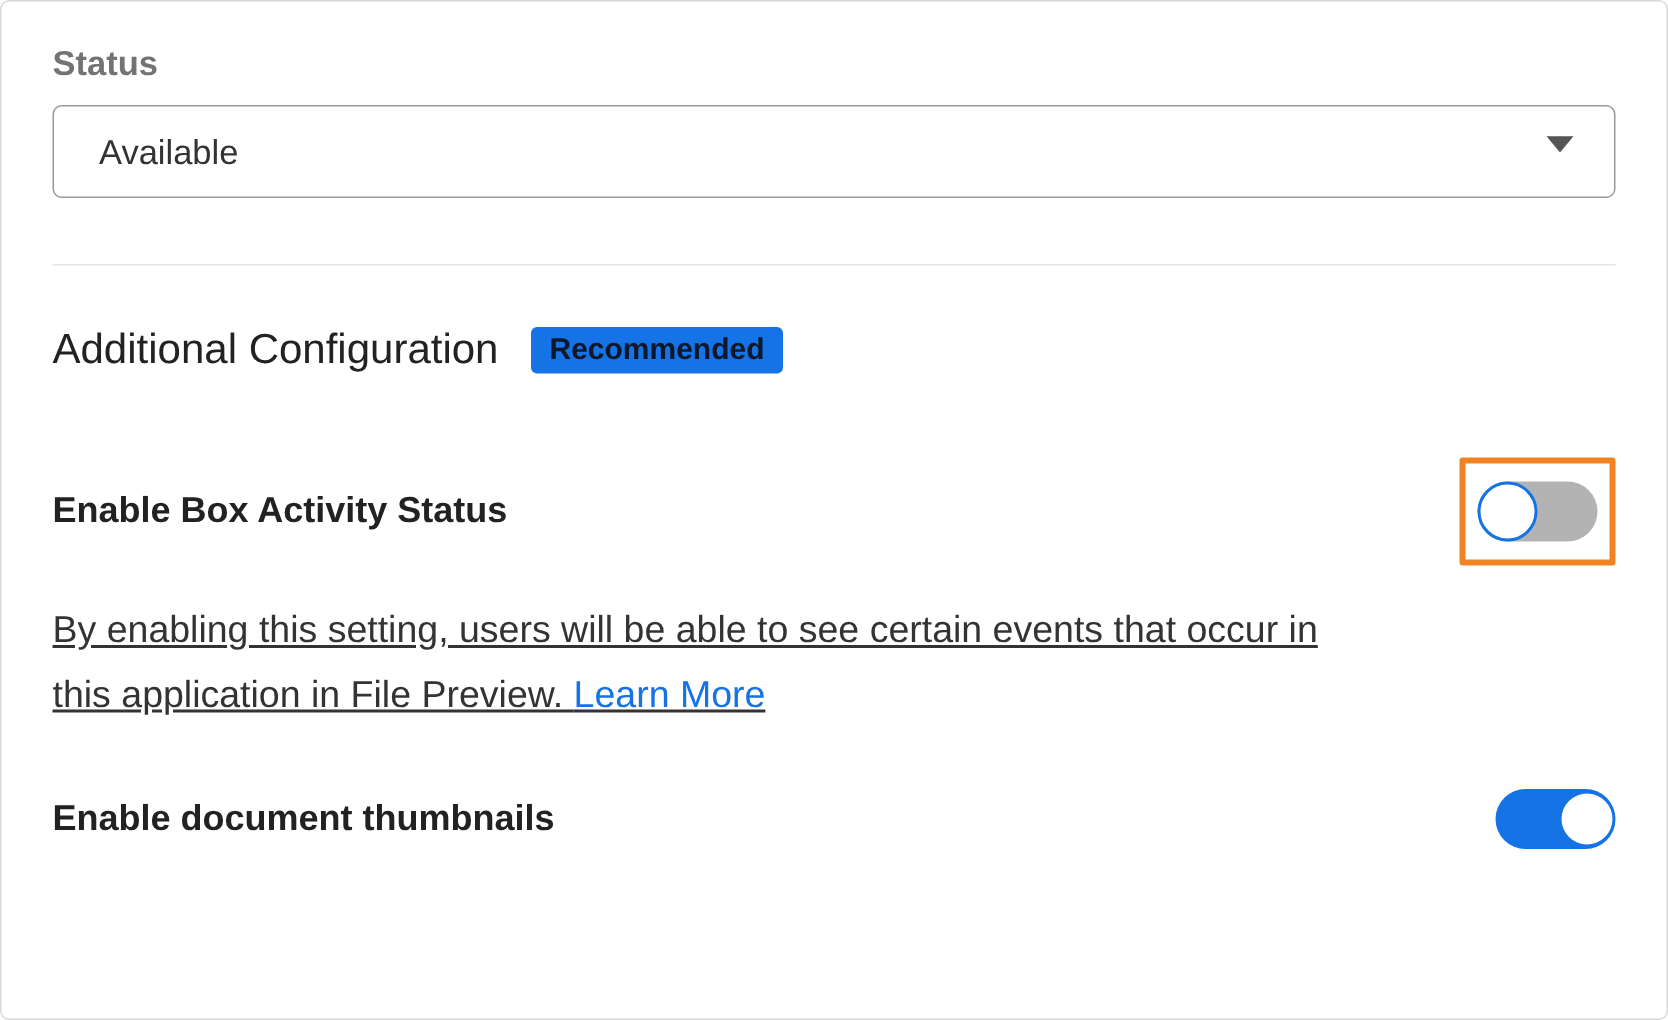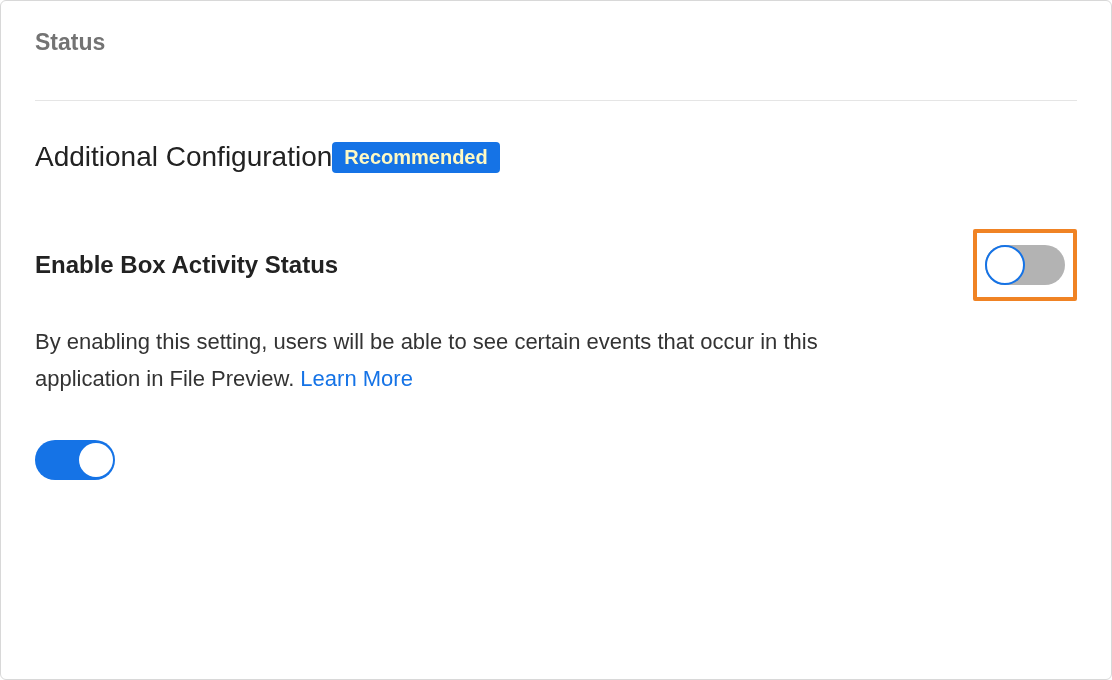--- a/index.html
+++ b/index.html
@@ -62,30 +62,31 @@
     }
     .divider {
       border: none;
       border-top: 1px solid #e5e5e5;
       margin-top: 44px;
       margin-bottom: 40px;
     }
     .section-header {
       display: flex;
       align-items: center;
+      gap: 22px;
       margin-bottom: 56px;
     }
     .section-title {
       font-size: 28px;
       font-weight: 400;
       color: #222222;
     }
     .badge {
       background: #1573e6;
-      color: #fef9c3;
+      color: #0f172a;
       font-size: 20px;
       font-weight: 600;
       padding: 4px 12px;
       border-radius: 4px;
     }
     .setting-block {
       position: relative;
       margin-bottom: 42px;
     }
     .setting-header-row {
@@ -93,24 +94,25 @@
       align-items: center;
       justify-content: space-between;
     }
     .setting-title {
       font-size: 24px;
       font-weight: 700;
       color: #222222;
     }
     .setting-desc {
       margin-top: 22px;
-      font-size: 22px;
+      font-size: 25px;
       line-height: 1.7;
       color: #333333;
       max-width: 880px;
+      text-decoration: underline;
     }
     .link {
       color: #1573e6;
       cursor: pointer;
     }
     .highlight-box {
       border: 4px solid #f08324;
       padding: 12px 8px;
       border-radius: 2px;
       display: inline-flex;
@@ -152,20 +154,30 @@
       border-radius: 50%;
     }
   </style>
 </head>
 <body>
 
 <div class="panel">
 
   <div class="status-label">Status</div>
 
+  <div class="select-wrap">
+    <div class="status-select">
+      <span>Available</span>
+    </div>
+    <span class="select-arrow">
+      <svg viewBox="0 0 10 6">
+          <path d="M0 0 L5 6 L10 0 Z"></path>
+        </svg>
+    </span>
+  </div>
 
   <hr class="divider">
 
   <div class="section-header">
     <div class="section-title">Additional Configuration</div>
     <div class="badge">Recommended</div>
   </div>
 
   <div class="setting-block">
     <div class="setting-header-row">
@@ -176,19 +188,20 @@
         </div>
       </div>
     </div>
     <div class="setting-desc">
       <span>By enabling this setting, users will be able to see certain events that occur in this application in File Preview. </span><span class="link">Learn More</span>
     </div>
   </div>
 
   <div class="setting-block">
     <div class="setting-header-row">
+      <div class="setting-title">Enable document thumbnails</div>
       <div class="toggle toggle-on">
         <div class="knob"></div>
       </div>
     </div>
   </div>
 
 </div>
 
 </body></html>

